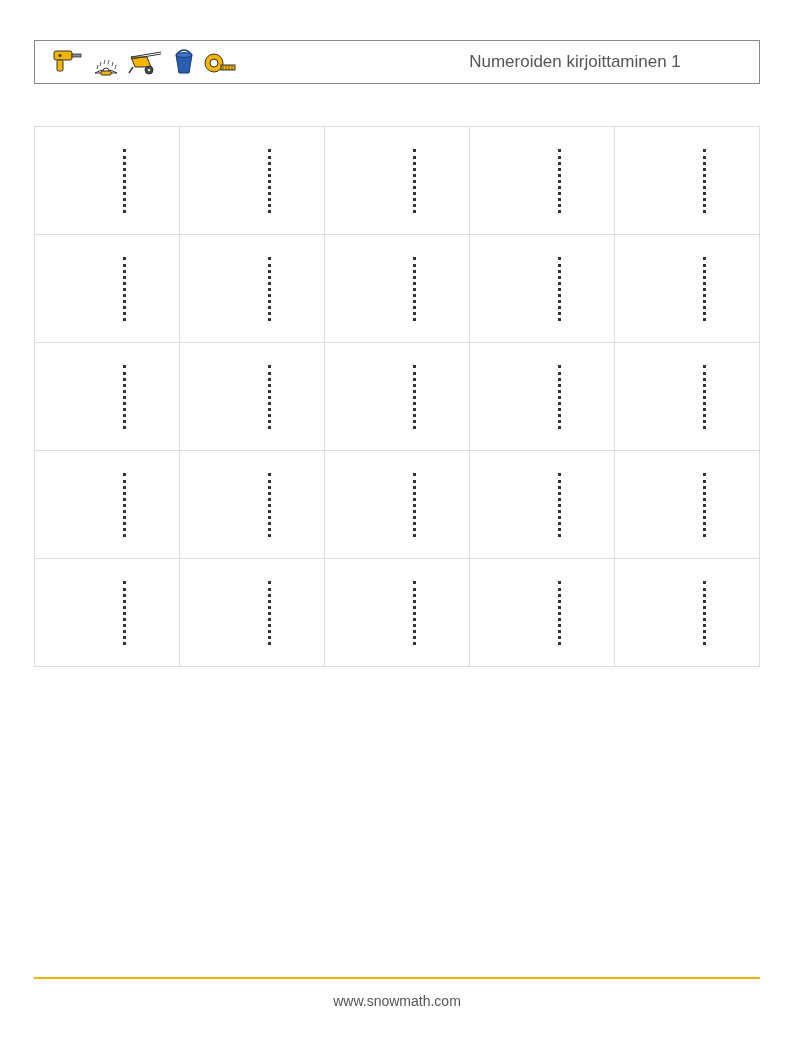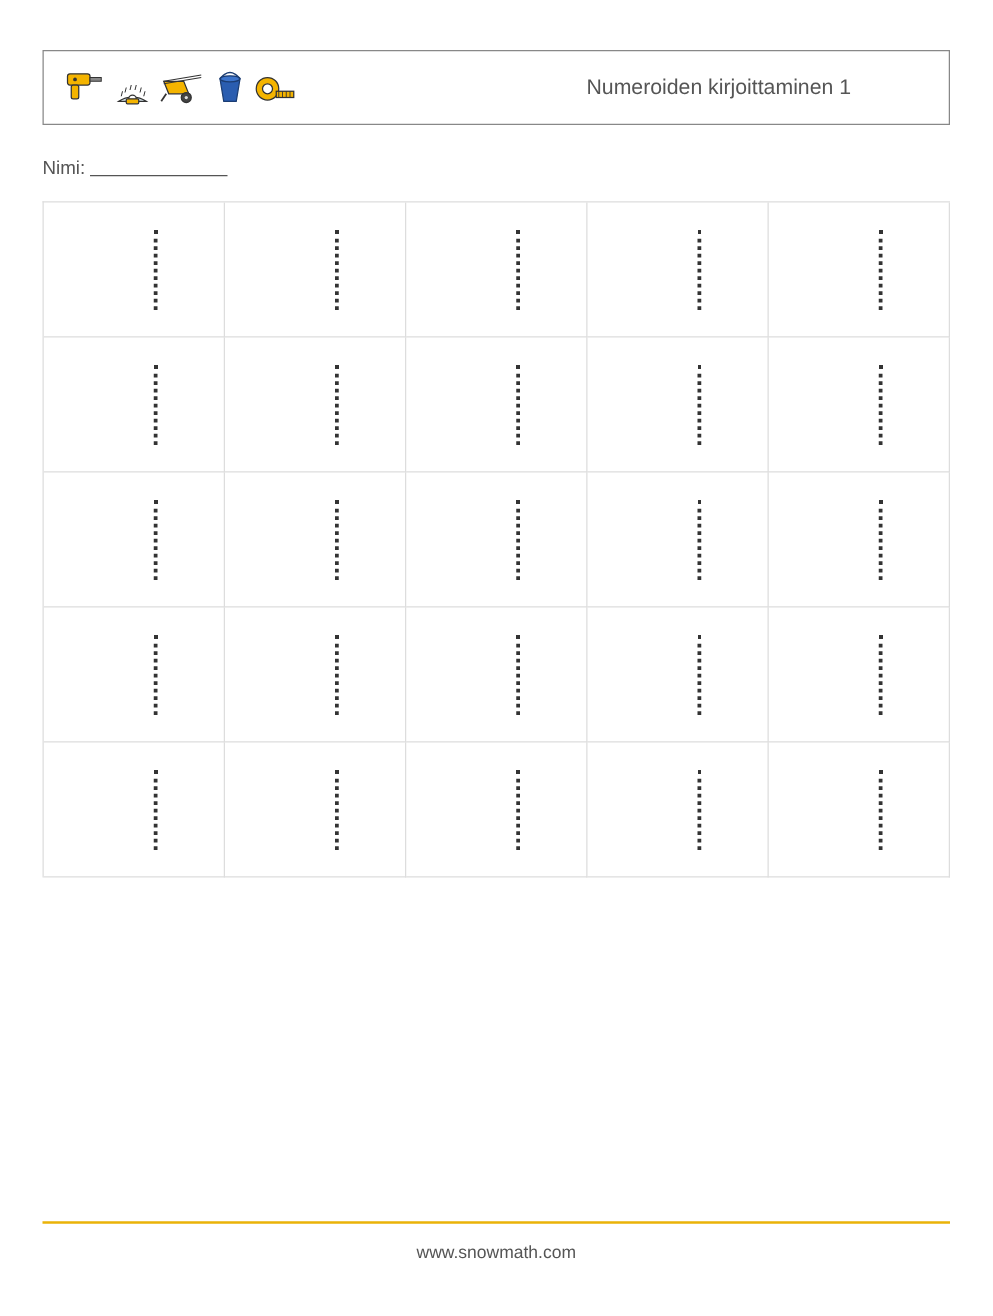--- a/index.html
+++ b/index.html
@@ -12,21 +12,21 @@
     color: #333;
     position: relative;
   }
   .page {
     padding: 40px 34px 0 34px;
   }
   .header-box {
     border: 1px solid #888;
     display: flex;
     align-items: center;
-    height: 60px;
+    height: 44px;
     padding: 0 16px;
     justify-content: space-between;
   }
   .icon-row {
     display: flex;
     gap: 6px;
     align-items: center;
   }
   .icon-row svg { display: block; }
   .title {
@@ -149,24 +149,20 @@
           <circle cx="11" cy="16" r="4" fill="#fff" stroke="#333" stroke-width="1"></circle>
           <rect x="18" y="18" width="14" height="5" fill="#f4b400" stroke="#333" stroke-width="1"></rect>
           <path d="M20 18 v5 M23 18 v5 M26 18 v5 M29 18 v5" stroke="#333" stroke-width="0.7"></path>
         </svg>
       </span>
     </div>
     <div class="title">Numeroiden kirjoittaminen 1</div>
   </div>
 
   <div class="meta-row">
-    <div class="meta-left">
-      <span>Nimi:</span>
-      <span class="blank name"></span>
-    </div>
   </div>
 
   <div class="worksheet" id="worksheet">
       <div class="ws-row">
         <div class="ws-cell">
           <div class="trace-1"></div>
         </div>
         <div class="ws-cell">
           <div class="trace-1"></div>
         </div>

